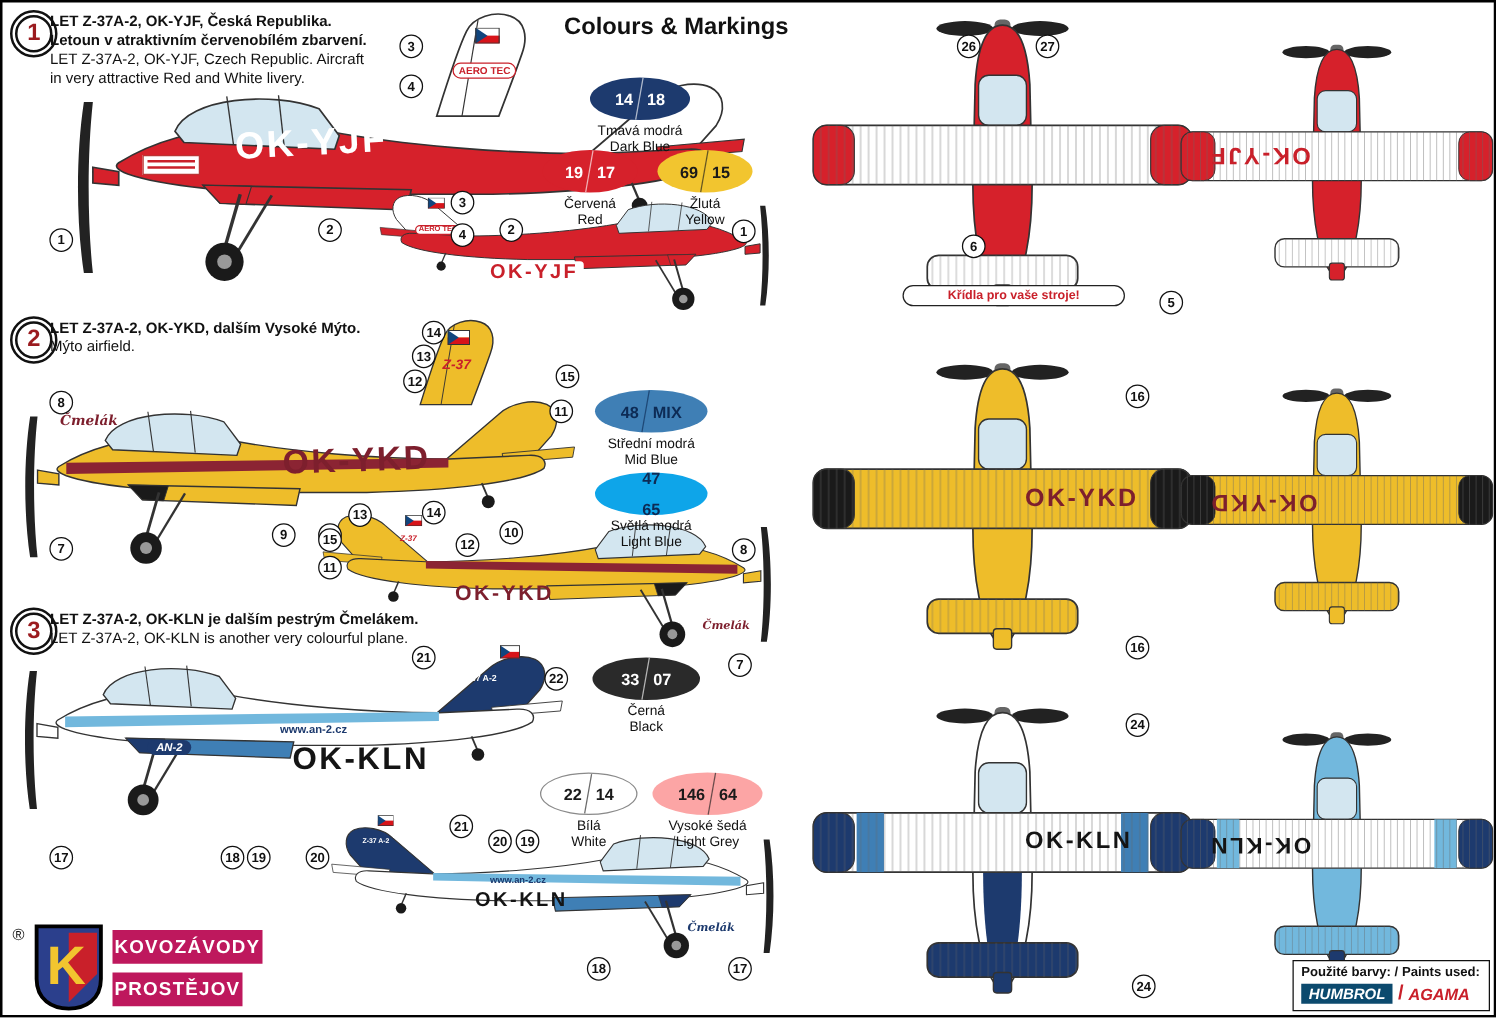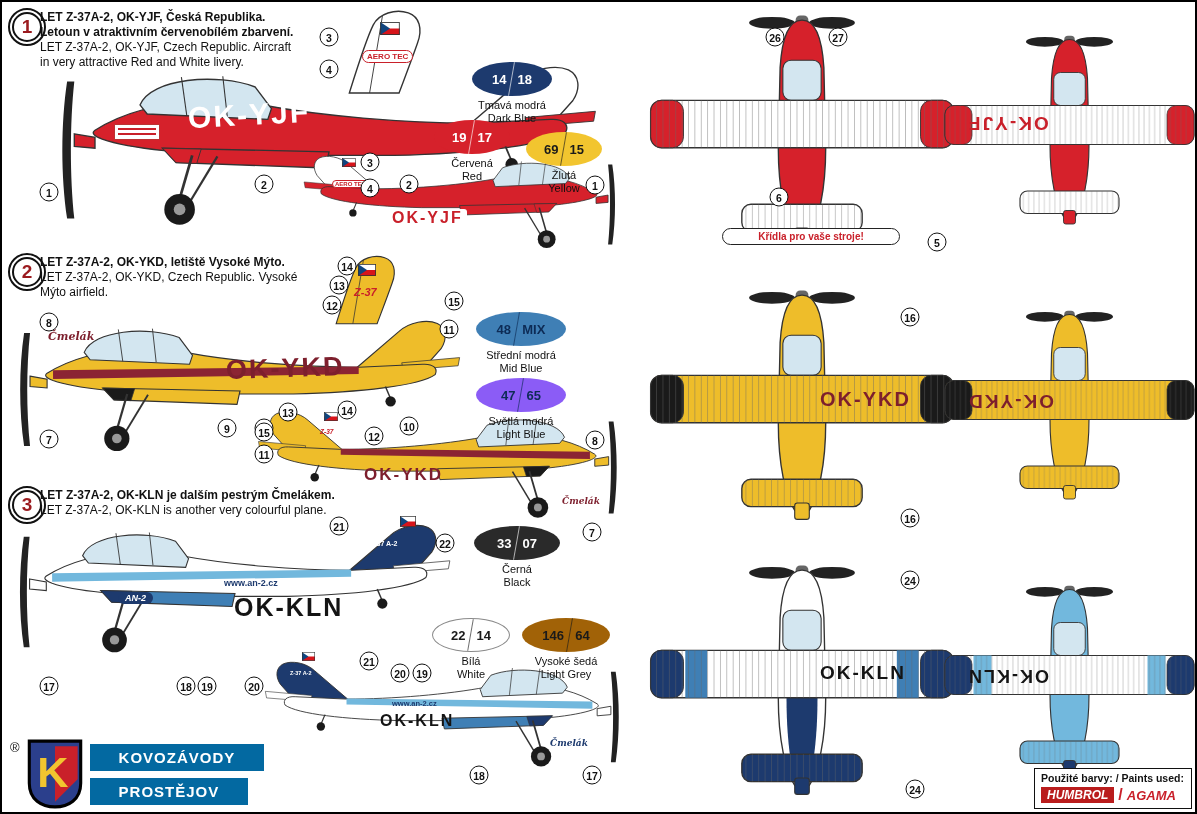--- a/index.html
+++ b/index.html
@@ -65,29 +65,29 @@
   .callout { position:absolute; width:19px; height:19px; border:1.4px solid #111; border-radius:50%;
              background:#fff; color:#111; display:flex; align-items:center; justify-content:center;
              font-size:10.5px; font-weight:bold; transform:translate(-50%,-50%); z-index:8; }
   .callout-layer { position:absolute; inset:0; z-index:7; pointer-events:none; }
 
   
   .brand { position:absolute; left:8px; top:736px; display:flex; align-items:flex-start; gap:6px; z-index:6; }
   .rmark { font-size:13px; color:#111; margin-top:2px; }
   .kp-shield { width:58px; height:72px; }
   .brand-bars { display:flex; flex-direction:column; gap:7px; margin-top:6px; }
-  .brand-bar { display:inline-block; background:#0369a1; color:#fff; font-weight:bold; font-size:15px;
-               letter-spacing:1px; padding:5px 29px; align-self:flex-start; }
+  .brand-bar { display:inline-block; background:#be185d; color:#fff; font-weight:bold; font-size:15px;
+               letter-spacing:1px; padding:5px 2px; align-self:flex-start; }
 
   
   .paints { position:absolute; right:3px; bottom:3px; width:158px; border:1.3px solid #111;
             background:#fff; padding:3px 6px 4px 6px; z-index:6; }
   .paints .lbl { font-size:10.5px; font-weight:bold; color:#111; }
   .paints .row { display:flex; align-items:center; gap:4px; margin-top:2px; }
-  .humbrol { background:#b91c1c; color:#fff; font-weight:bold; font-style:italic; font-size:12px; padding:1px 6px; }
+  .humbrol { background:#0c4a6e; color:#fff; font-weight:bold; font-style:italic; font-size:12px; padding:1px 6px; }
   .paints .slash { color:#c9202a; font-weight:bold; }
   .agama { color:#c9202a; font-weight:bold; font-style:italic; font-size:13px; }
 </style>
 </head>
 <body>
 
 <svg style="position:absolute;width:0;height:0" aria-hidden="true">
   <defs>
     <pattern id="ribs" width="7" height="8" patternUnits="userSpaceOnUse">
       <line x1="3.5" y1="0" x2="3.5" y2="8" stroke="#666" stroke-width="0.9"></line>
@@ -146,32 +146,32 @@
   <div class="sec-num" style="left:10px;top:10px">1</div>
   <div class="sec-head" style="left:38px;top:8px">
     <div class="bold">LET Z-37A-2, OK-YJF, Česká Republika.</div>
     <div class="bold">Letoun v atraktivním červenobílém zbarvení.</div>
     <div>LET Z-37A-2, OK-YJF, Czech Republic. Aircraft</div>
     <div>in very attractive Red and White livery.</div>
   </div>
 
   <div class="sec-num" style="left:10px;top:255px">2</div>
   <div class="sec-head" style="left:38px;top:253px">
-    <div class="bold">LET Z-37A-2, OK-YKD, letiště Vysoké Mýto.</div>
-    <div>LET Z-37A-2, OK-YKD, Czech Republic. Vysoké</div>
+    <div class="bold">LET Z-37A-2, OK-YKD, dalším Vysoké Mýto.</div>
     <div>Mýto airfield.</div>
   </div>
 
   <div class="sec-num" style="left:10px;top:488px">3</div>
   <div class="sec-head" style="left:38px;top:486px">
     <div class="bold">LET Z-37A-2, OK-KLN je dalším pestrým Čmelákem.</div>
     <div>LET Z-37A-2, OK-KLN is another very colourful plane.</div>
   </div>
 
   <div class="main-title" style="left:424px;top:8px">
+    <div>Colours &amp; Markings</div>
   </div>
 
   <svg class="plane" style="left: 12px; top: 58px; width: 630px; height: 180px; --c-fuse: #d6212b; --c-fin: #ffffff; --c-wing: #d6212b;">
     <use href="#plane-side" xlink:href="#plane-side" width="630" height="180"></use>
     </svg>
   <div class="stencil" style="left:112px;top:122px;width:46px;height:16px">
       <i></i>
       <i></i>
     </div>
   <div class="reg reg-white" style="left:186px;top:96px;font-size:30px;transform:rotate(-3deg)">OK-YJF</div>
@@ -254,21 +254,21 @@
     <div class="oval t-light" style="background: rgb(214, 33, 43);">
       <span>19</span>
         <span class="sep"></span>
         <span>17</span>
     </div>
     <div class="sw-label">
       <div>Červená</div>
         <div>Red</div>
     </div>
   </div>
-  <div class="swatch" style="left:524px;top:130px;width:76px">
+  <div class="swatch" style="left:524px;top:118px;width:76px">
     <div class="oval t-dark" style="background: rgb(242, 197, 47);">
       <span>69</span>
         <span class="sep"></span>
         <span>15</span>
     </div>
     <div class="sw-label">
       <div>Žlutá</div>
         <div>Yellow</div>
     </div>
   </div>
@@ -277,21 +277,21 @@
       <span>48</span>
         <span class="sep"></span>
         <span>MIX</span>
     </div>
     <div class="sw-label">
       <div>Střední modrá</div>
         <div>Mid Blue</div>
     </div>
   </div>
   <div class="swatch" style="left:474px;top:376px;width:90px">
-    <div class="oval t-navy" style="background: #8b5cf6;">
+    <div class="oval t-navy" style="background: #0ea5e9; flex-direction: column;">
       <span>47</span>
         <span class="sep"></span>
         <span>65</span>
     </div>
     <div class="sw-label">
       <div>Světlá modrá</div>
         <div>Light Blue</div>
     </div>
   </div>
   <div class="swatch" style="left:472px;top:524px;width:86px">
@@ -310,21 +310,21 @@
       <span>22</span>
         <span class="sep"></span>
         <span>14</span>
     </div>
     <div class="sw-label">
       <div>Bílá</div>
         <div>White</div>
     </div>
   </div>
   <div class="swatch" style="left:520px;top:616px;width:88px">
-    <div class="oval t-dark" style="background: #a16207;">
+    <div class="oval t-dark" style="background: #fca5a5;">
       <span>146</span>
         <span class="sep"></span>
         <span>64</span>
     </div>
     <div class="sw-label">
       <div>Vysoké šedá</div>
         <div>Light Grey</div>
     </div>
   </div>
 

